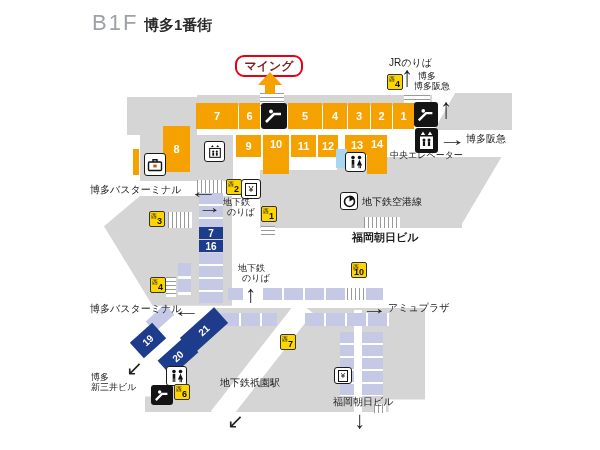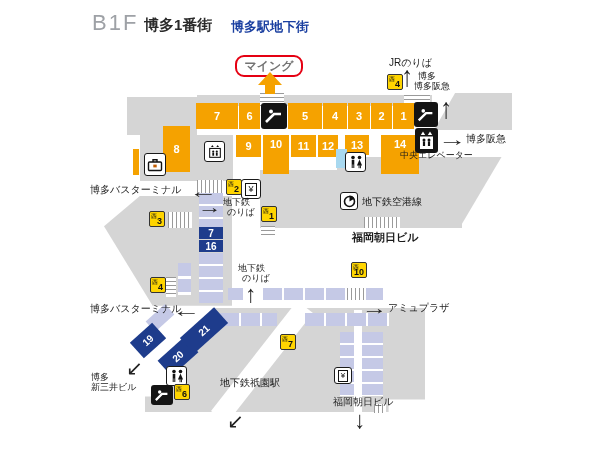--- a/index.html
+++ b/index.html
@@ -26,31 +26,30 @@
   .arr{position:absolute;color:#222;line-height:1;}
   .icon-box{position:absolute;background:#fff;border:1.5px solid #1a1a1a;border-radius:3px;
             box-sizing:border-box;display:flex;align-items:center;justify-content:center;}
   .black-icon{position:absolute;background:#141414;border-radius:3px;display:flex;
               align-items:center;justify-content:center;}
   .rot{transform:rotate(-42deg);}
   #hdr-floor{position:absolute;left:92px;top:10px;font-size:22px;color:#9EA1A6;letter-spacing:2px;}
   #hdr-name{position:absolute;left:144px;top:16px;font-size:15px;font-weight:bold;color:#2b2b2b;}
   #hdr-area{position:absolute;left:231px;top:18px;font-size:13px;font-weight:bold;color:#1A3FA0;}
   .ming-badge{position:absolute;left:235px;top:55px;width:64px;height:18px;border:2px solid #E50012;
-              border-radius:9px;background:#fff;color:#737373;font-size:12px;font-weight:bold;
+              border-radius:9px;background:#fff;color:#7f1d1d;font-size:12px;font-weight:bold;
               display:flex;align-items:center;justify-content:center;}
 </style>
 </head>
 <body>
 
 <div id="stage">
 
   <div id="hdr-floor">B1F</div>
   <div id="hdr-name">博多1番街</div>
-  <div id="hdr-area">博多駅地下街</div>
 
   <div class="gray" style="left:197px;top:95px;width:235px;height:11px"></div>
   <div class="gray" style="left:127px;top:97px;width:70px;height:38px"></div>
   <div class="gray" style="left:140px;top:135px;width:93px;height:46px"></div>
   <div class="gray" style="left:434px;top:93px;width:78px;height:37px;clip-path:polygon(27% 0,100% 0,100% 100%,0 100%)"></div>
   <div class="gray" style="left:260px;top:170px;width:202px;height:58px"></div>
   <div class="gray" style="left:337px;top:157px;width:175px;height:71px;clip-path:polygon(0 0,94% 0,70% 100%,0 100%)"></div>
   <div class="gray" style="left:104px;top:196px;width:128px;height:112px;clip-path:polygon(28% 0,100% 0,100% 98%,38% 98%,0 27%)"></div>
   <div class="gray" style="left:145px;top:308px;width:280px;height:104px;clip-path:polygon(24% 0,100% 0,100% 88%,87% 88%,87% 100%,0 100%,0 85%,8% 85%)"></div>
 
@@ -112,21 +111,21 @@
     </div>
   <div class="orange" style="left:291px;top:135px;width:25px;height:22px">
       <span>11</span>
     </div>
   <div class="orange" style="left:318px;top:135px;width:20px;height:22px">
       <span>12</span>
     </div>
   <div class="orange" style="left:345px;top:135px;width:24px;height:20px">
       <span>13</span>
     </div>
-  <div class="orange" style="left:381px;top:135px;width:38px;height:39px;align-items:flex-start">
+  <div class="orange" style="left:367px;top:135px;width:20px;height:39px;align-items:flex-start">
       <span style="margin-top:3px">14</span>
     </div>
   <div class="orange" style="left:133px;top:149px;width:6px;height:26px"></div>
 
   <div class="navy" style="left:199px;top:227px;width:24px;height:12px">
       <span>7</span>
     </div>
   <div class="navy" style="left:199px;top:240px;width:24px;height:12px">
       <span>16</span>
     </div>
@@ -239,21 +238,21 @@
   <div class="lbl" style="left:362px;top:196px">地下鉄空港線</div>
   <div class="lbl" style="left:352px;top:231px;font-weight:bold;font-size:11px">福岡朝日ビル</div>
 
   <div class="lbl" style="left:389px;top:57px">JRのりば</div>
   <div class="arr" style="left:401px;top:64px;font-size:24px;transform:scaleY(1.2)">↑</div>
   <div class="lbl9" style="left:418px;top:71px">博多</div>
   <div class="lbl9" style="left:414px;top:81px">博多阪急</div>
   <div class="arr" style="left:440px;top:96px;font-size:24px;transform:scaleY(1.2)">↑</div>
   <div class="arr" style="left:438px;top:130px;font-size:19px;transform:scaleX(1.5);transform-origin:left">→</div>
   <div class="lbl" style="left:466px;top:133px">博多阪急</div>
-  <div class="lbl9" style="left:400px;top:150px">中央エレベーター</div>
+  <div class="lbl9" style="left:390px;top:150px">中央エレベーター</div>
 
   <div class="lbl" style="left:90px;top:184px">博多バスターミナル</div>
   <div class="arr" style="left:189px;top:182px;font-size:19px;transform:scaleX(1.5);transform-origin:left">←</div>
   <div class="lbl" style="left:90px;top:303px">博多バスターミナル</div>
   <div class="arr" style="left:172px;top:301px;font-size:19px;transform:scaleX(1.5);transform-origin:left">←</div>
 
   <div class="arr" style="left:198px;top:199px;font-size:17px;transform:scaleX(1.4);transform-origin:left">→</div>
   <div class="lbl9" style="left:223px;top:197px">地下鉄</div>
   <div class="lbl9" style="left:227px;top:207px">のりば</div>
 

